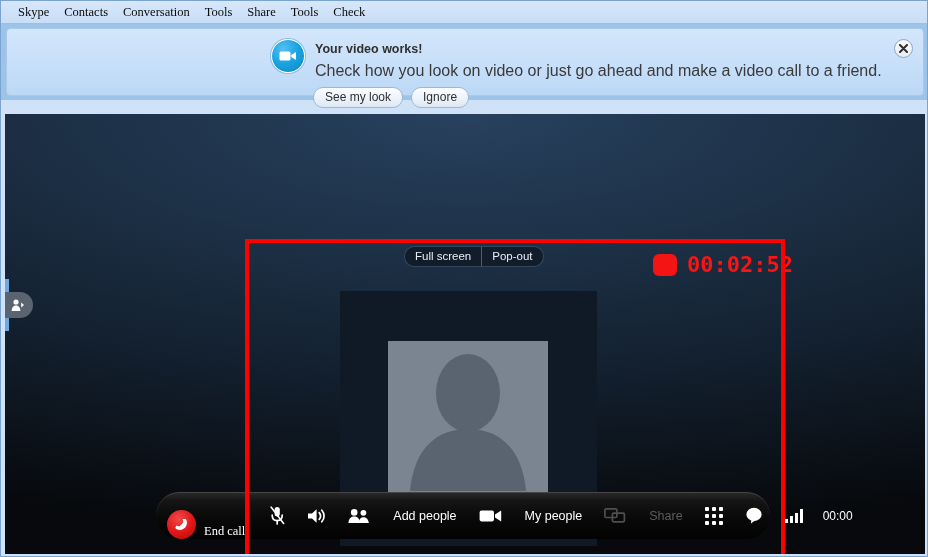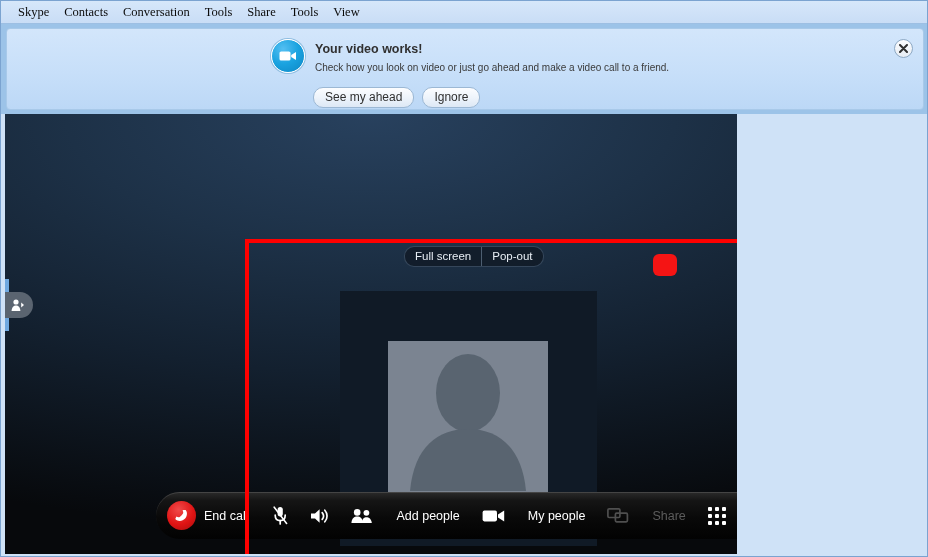--- a/index.html
+++ b/index.html
@@ -27,21 +27,21 @@
     font-family:Liberation Serif, serif;
   }
   .menuitem{
     font-size:12.5px;color:#0b0b0b;
     padding:2px 7px;margin-right:1px;white-space:nowrap;
     line-height:15px;cursor:default;
   }
 
   
   .banner-strip{
-    position:absolute;left:0;top:23px;width:928px;height:90px;
+    position:absolute;left:0;top:23px;width:928px;height:76px;
     background:#9cc3e8;
     box-sizing:border-box;
     padding:4px 5px 4px 5px;
   }
   .banner{
     position:relative;width:100%;height:100%;
     box-sizing:border-box;
     background:linear-gradient(to bottom,#d3e6fb 0%,#c7dff9 55%,#bcd8f6 100%);
     border:1px solid #a8c9e9;
     border-radius:4px;
@@ -53,21 +53,21 @@
     border:1px solid #ffffff;
     box-shadow:0 0 0 1px #8fbde0;
     display:flex;align-items:center;justify-content:center;
   }
   .banner-title{
     position:absolute;left:308px;top:13px;
     font-size:12.5px;font-weight:bold;color:#303030;
   }
   .banner-sub{
     position:absolute;left:308px;top:33px;
-    font-size:10px;color:#3a3a3a;
+    font-size:16px;color:#3a3a3a;
   }
   .banner-buttons{
     position:absolute;left:306px;top:58px;
     display:flex;gap:8px;
   }
   .pillbtn{
     font-size:12px;color:#303030;
     padding:2px 11px 3px 11px;
     background:linear-gradient(to bottom,#fcfdff 0%,#eef4fb 50%,#dde8f5 100%);
     border:1px solid #9cb8d4;
@@ -78,21 +78,21 @@
     position:absolute;right:10px;top:10px;
     width:17px;height:17px;border-radius:50%;
     background:linear-gradient(to bottom,#fbfcfe 0%,#e7edf4 100%);
     border:1px solid #8ea9c4;
     display:flex;align-items:center;justify-content:center;
     cursor:pointer;
   }
 
   
   .stage{
-    position:absolute;left:4px;top:113px;width:732px;height:440px;
+    position:absolute;left:4px;top:113px;width:920px;height:440px;
     background:
       radial-gradient(ellipse 130% 95% at 50% 0%, #28415e 0%, #1d3147 32%, #13202f 62%, #07090c 100%);
     overflow:hidden;
   }
 
   
   .side-handle{
     position:absolute;left:-4px;top:178px;
     width:32px;height:26px;
     background:#5a6470;
@@ -153,23 +153,24 @@
   
   .toolbar{
     position:absolute;left:151px;top:378px;
     width:614px;height:47px;
     background:linear-gradient(to bottom,#2b2b2b 0%,#151515 18%,#090909 55%,#020202 100%);
     border-radius:24px;
     display:flex;align-items:center;
     box-shadow:inset 0 1px 0 rgba(255,255,255,.13);
   }
   .endcall{
-    display:flex;align-items:center;gap:8px;
+    display:flex;align-items:flex-end;gap:8px;
     padding-left:11px;padding-right:14px;height:100%;
     cursor:pointer;
+    font-family:Liberation Serif, serif;
   }
   .endcall-circle{
     width:29px;height:29px;border-radius:50%;
     background:radial-gradient(circle at 40% 30%,#f04a4a 0%,#e01414 55%,#a80d0d 100%);
     display:flex;align-items:center;justify-content:center;
   }
   .endcall-label{font-size:12.5px;color:#ffffff;white-space:nowrap;}
   .tb-sep{width:1px;height:47px;background:#3a3a3a;}
   .tb-item{
     display:flex;align-items:center;gap:23px;
@@ -205,38 +206,38 @@
 
 <div class="window">
 
   <div class="menubar">
     <div class="menuitem">Skype</div>
     <div class="menuitem">Contacts</div>
     <div class="menuitem">Conversation</div>
     <div class="menuitem">Tools</div>
     <div class="menuitem">Share</div>
     <div class="menuitem">Tools</div>
-    <div class="menuitem">View</div>
+    <div class="menuitem">Check</div>
   </div>
 
   <div class="banner-strip">
     <div class="banner">
 
       <div class="banner-icon">
         <svg width="18" height="12" viewBox="0 0 18 12">
           <rect x="0.5" y="1.5" width="11" height="9" rx="1.6" fill="#ffffff"></rect>
           <path d="M12.2 5.0 L17 2.0 L17 10 L12.2 7.0 Z" fill="#ffffff"></path>
         </svg>
       </div>
 
       <div class="banner-title">Your video works!</div>
       <div class="banner-sub">Check how you look on video or just go ahead and make a video call to a friend.</div>
 
       <div class="banner-buttons">
-        <div class="pillbtn">See my ahead</div>
+        <div class="pillbtn">See my look</div>
         <div class="pillbtn">Ignore</div>
       </div>
 
       <div class="banner-close">
         <svg width="9" height="9" viewBox="0 0 9 9">
           <path d="M1 1 L8 8 M8 1 L1 8" stroke="#303030" stroke-width="2" stroke-linecap="round"></path>
         </svg>
       </div>
 
     </div>
@@ -254,20 +255,21 @@
     </div>
 
     <div class="fs-group">
       <div class="fs-btn">Full screen</div>
       <div class="fs-sep"></div>
       <div class="fs-btn">Pop-out</div>
     </div>
 
     <div class="rec">
       <div class="rec-dot"></div>
+      <div class="rec-time">00:02:52</div>
     </div>
 
     <div class="video-panel">
       <div class="avatar-box">
         <svg width="160" height="155" viewBox="0 0 160 155">
           <ellipse cx="80" cy="52" rx="32" ry="39" fill="#596470"></ellipse>
           <path d="M80 88 C50 88 26 106 22 150 L138 150 C134 106 110 88 80 88 Z" fill="#596470"></path>
         </svg>
       </div>
       <svg class="spinner" viewBox="0 0 30 16">

